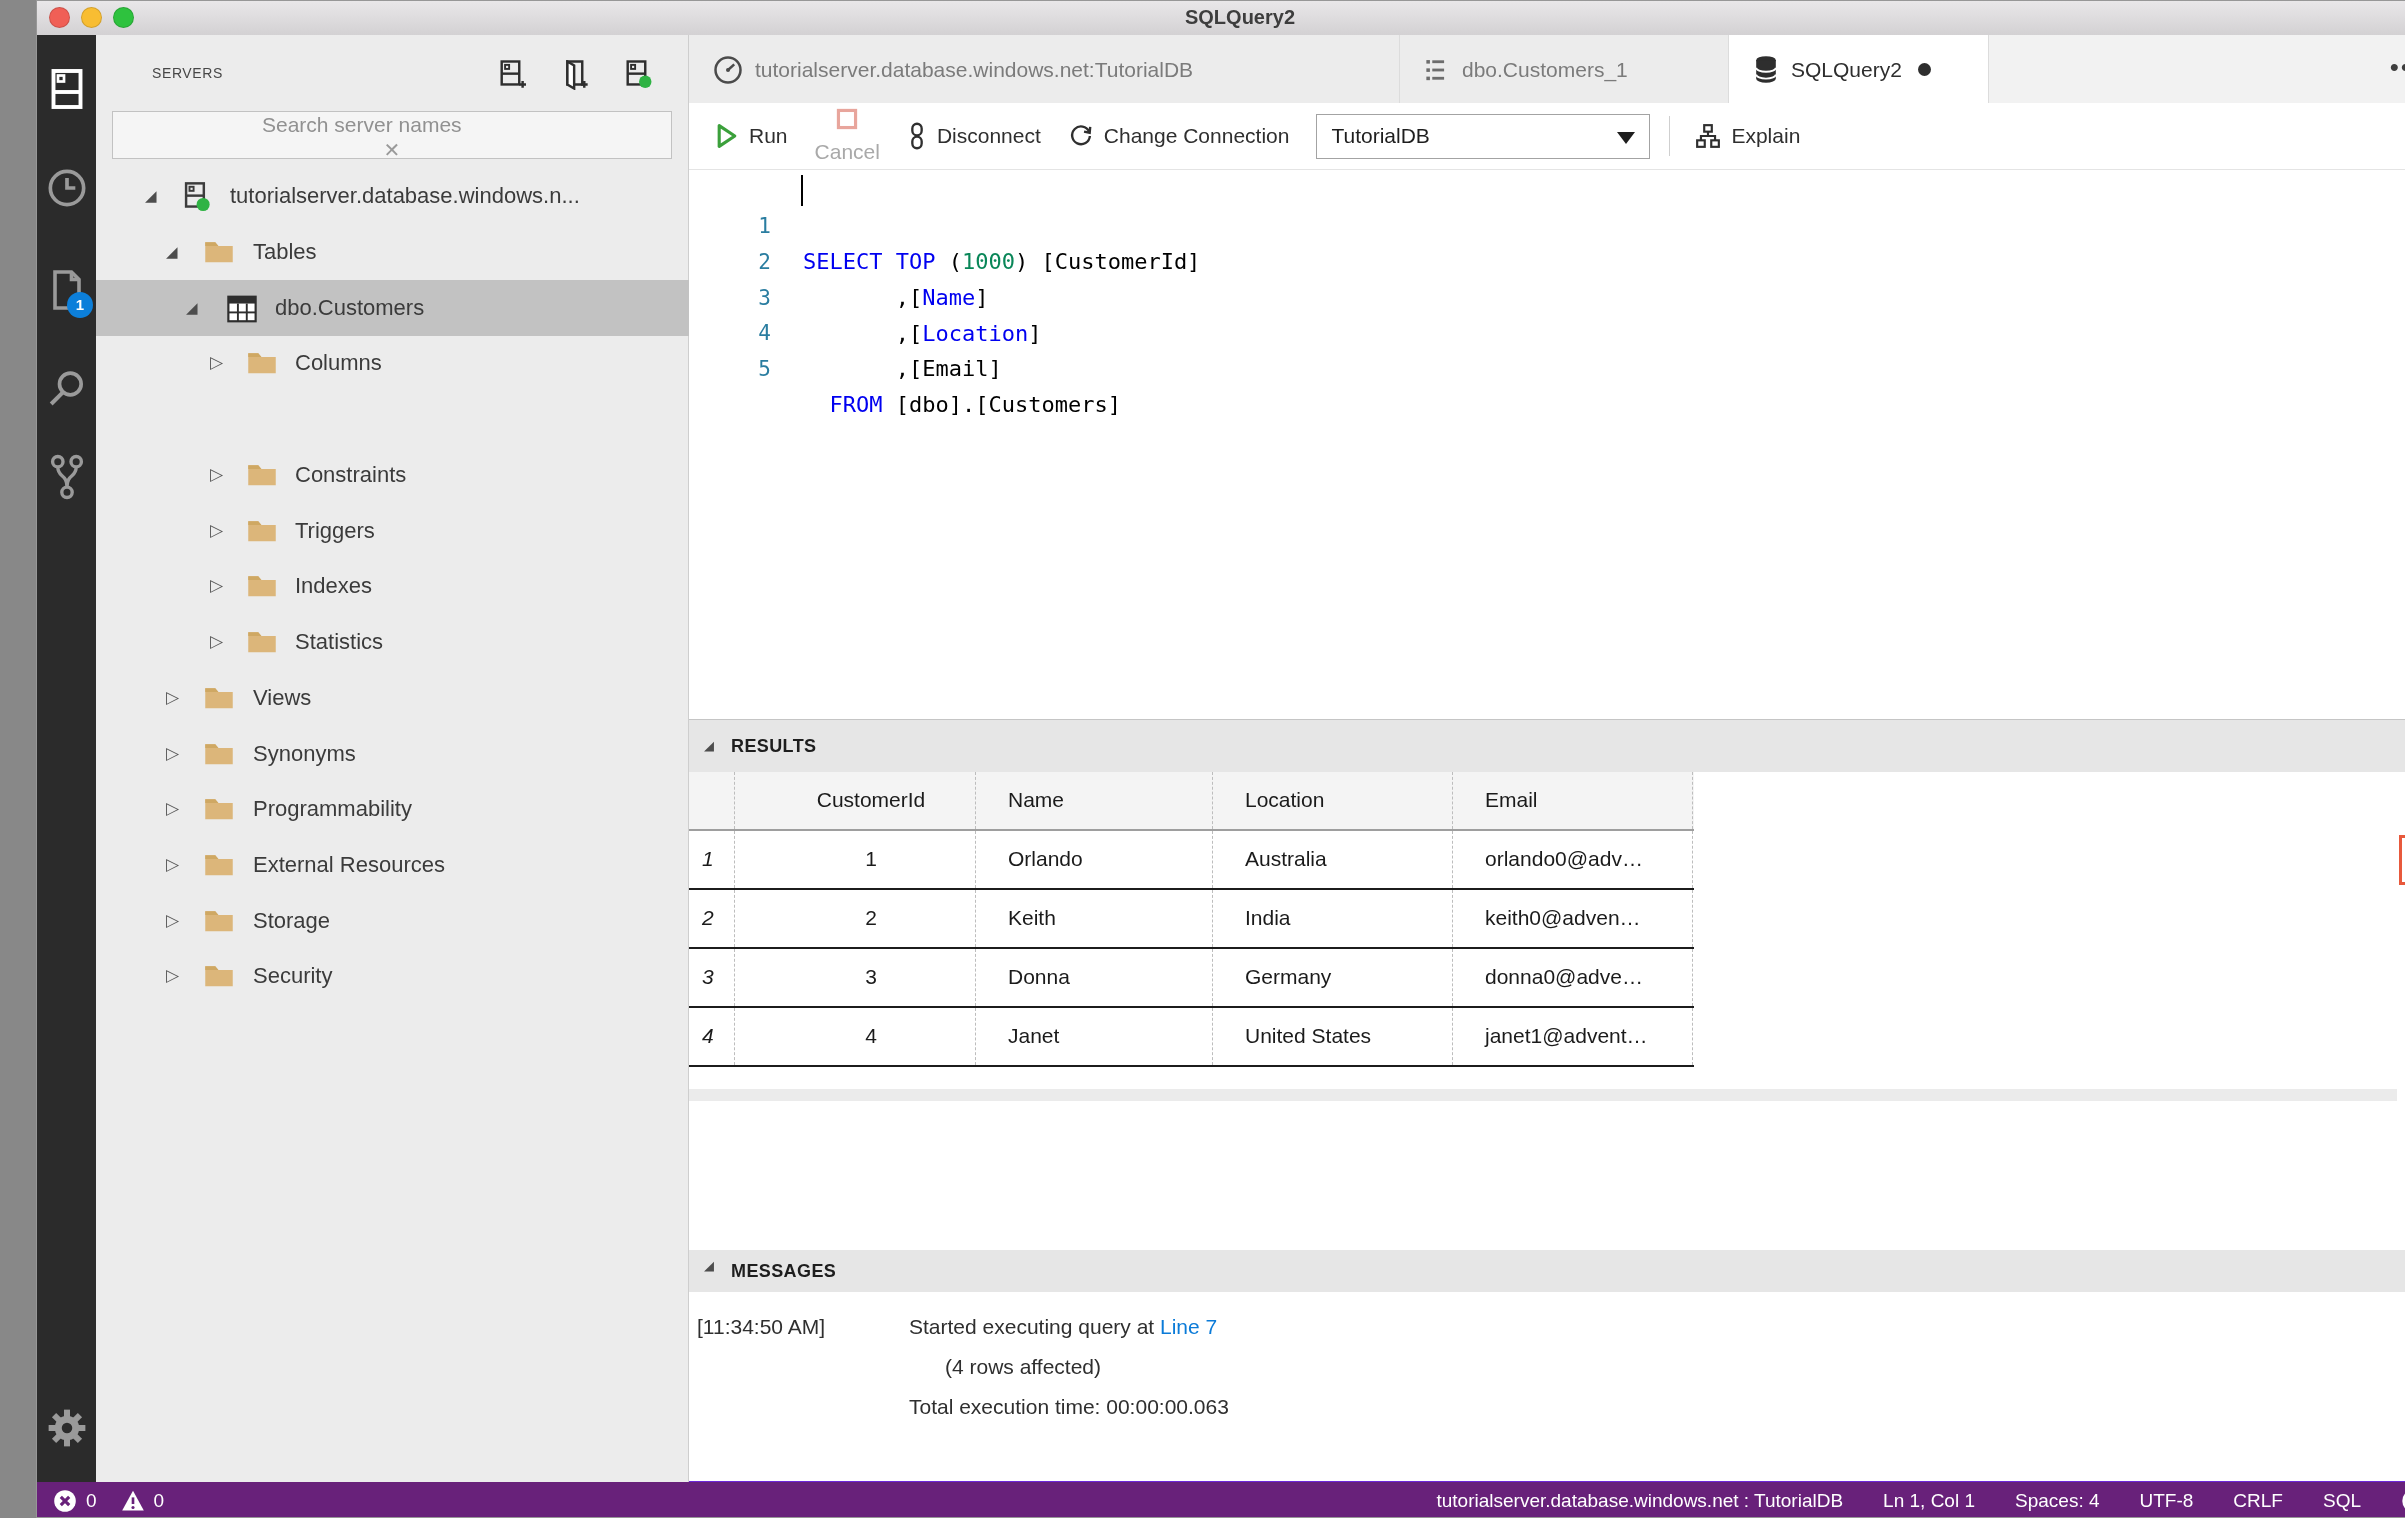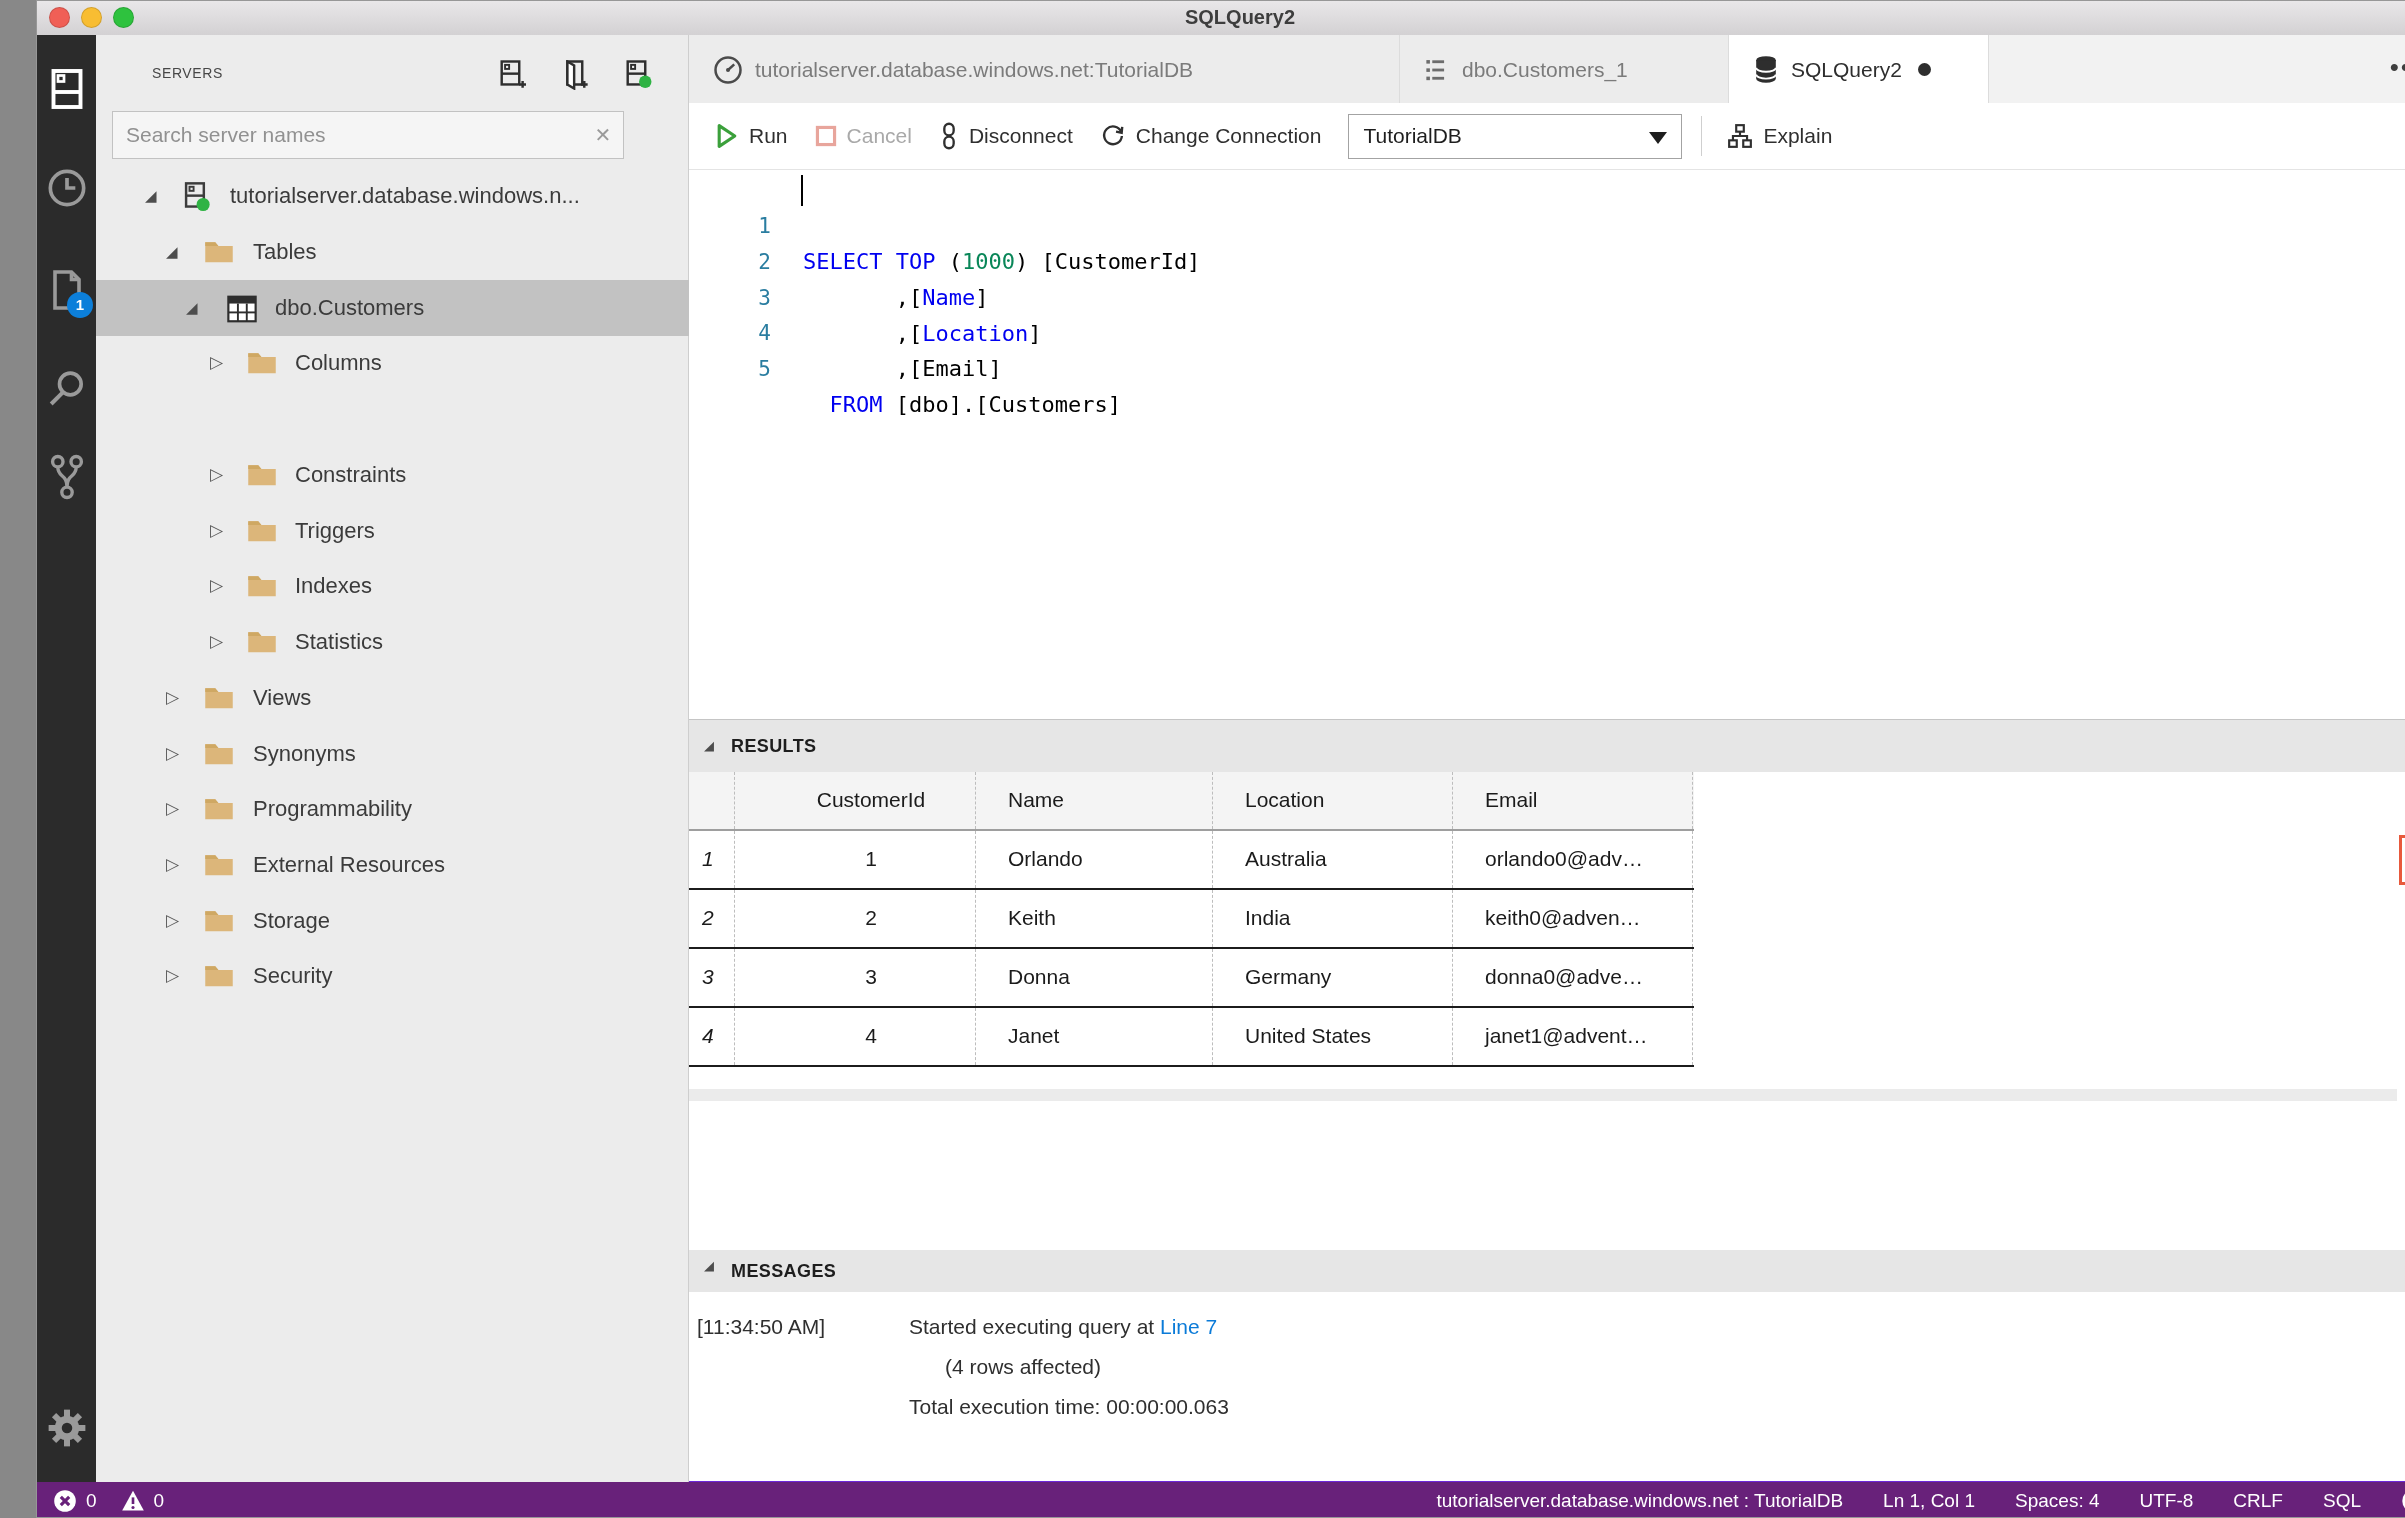--- a/index.html
+++ b/index.html
@@ -12,40 +12,40 @@
   .l-red{background:#f05f56;} .l-yellow{background:#f8bd32;} .l-green{background:#2ec23e;}
   .win-title{left:0;top:0;width:2406px;height:34px;text-align:center;line-height:33px;font-size:20px;font-weight:600;color:#3d3d3d;}
   
   .actbar{left:0;top:34px;width:59px;height:1447px;background:#2b2b2b;}
   .act-ic{left:0;width:59px;height:56px;display:flex;align-items:center;justify-content:center;}
   .badge{position:absolute;left:30px;top:30px;width:26px;height:26px;border-radius:50%;background:#0c7fda;color:#fff;font-size:15px;font-weight:700;text-align:center;line-height:26px;}
   
   .sidebar{left:59px;top:34px;width:593px;height:1447px;background:#ececec;border-right:1px solid #cecece;box-sizing:border-box;}
   .sb-head{left:56px;top:0;height:76px;line-height:76px;font-size:14px;letter-spacing:0.6px;color:#474747;}
   .sb-head-icons{top:25px;right:36px;display:flex;gap:36px;}
-  .searchbox{left:16px;top:76px;width:512px;height:48px;background:#f5f5f5;border:1px solid #c2c2c2;box-sizing:border-box;display:flex;align-items:center;}
+  .searchbox{left:16px;top:76px;width:560px;height:48px;background:#f5f5f5;border:1px solid #c2c2c2;box-sizing:border-box;display:flex;align-items:center;flex-direction:column;}
   .searchbox input{flex:1;border:none;background:transparent;outline:none;font-size:21px;color:#333;padding-left:13px;font-family:"Liberation Sans",sans-serif;}
   .searchbox input::placeholder{color:#919191;}
   .search-x{width:40px;text-align:center;color:#9a9a9a;font-size:20px;}
   .tree-row{left:0;width:593px;height:56px;}
   .tree-row.sel{background:#c2c2c2;}
   .twisty{position:absolute;top:0;height:56px;line-height:56px;font-size:15px;color:#4d4d4d;}
   .twisty.exp::before{content:"◢";}
   .twisty.col::before{content:"▷";font-size:17px;color:#5a5a5a;}
   .ticon{position:absolute;top:14px;}
   .tlabel{position:absolute;top:0;height:56px;line-height:56px;font-size:22px;color:#3b3b3b;white-space:nowrap;}
   
   .tabbar{left:652px;top:34px;width:1754px;height:69px;background:#f2f2f2;display:flex;}
   .tab{height:69px;display:flex;align-items:center;gap:12px;padding:0 24px;box-sizing:border-box;background:#ececec;border-right:1px solid #dcdcdc;font-size:21px;color:#7b7b7b;white-space:nowrap;}
   .tab.active{background:#fff;color:#2e2e2e;}
   .dirty-dot{width:13px;height:13px;border-radius:50%;background:#2e2e2e;margin-left:4px;}
   .more-dots{position:absolute;right:20px;top:0;height:69px;line-height:64px;font-size:26px;color:#3f3f3f;letter-spacing:2px;}
   .toolbar{left:652px;top:102px;width:1754px;height:67px;background:#fff;border-bottom:1px solid #e4e4e4;box-sizing:border-box;display:flex;align-items:center;padding-left:26px;gap:13px;}
   .tb-item{display:flex;align-items:center;gap:10px;font-size:21px;color:#2f2f2f;margin-right:14px;}
-  .tb-item.disabled{color:#a9a9a9;}
+  .tb-item.disabled{color:#a9a9a9;flex-direction:column;}
   .db-select{width:334px;height:45px;border:1px solid #a3a3a3;background:#fff;display:flex;align-items:center;font-size:21px;color:#1e1e1e;padding-left:14px;box-sizing:border-box;position:relative;}
   .db-caret{position:absolute;right:14px;top:17px;width:0;height:0;border-left:9px solid transparent;border-right:9px solid transparent;border-top:12px solid #1e1e1e;}
   .tb-sep{width:1px;height:40px;background:#cfcfcf;margin:0 12px 0 6px;}
   
   .code{left:652px;top:169px;width:1754px;height:549px;background:#fff;font-family:"DejaVu Sans Mono",monospace;font-size:22px;}
   .cline{position:absolute;left:0;width:1754px;height:36px;line-height:36px;white-space:pre;}
   .gutter{position:absolute;left:0;width:82px;text-align:right;color:#2a7da0;font-size:21px;}
   .ctext{position:absolute;left:114px;}
   .tok-kw{color:#0000f0;} .tok-num{color:#098658;} .tok-pl{color:#000;}
   .cursor{position:absolute;left:112px;top:3px;width:2px;height:31px;background:#000;}

